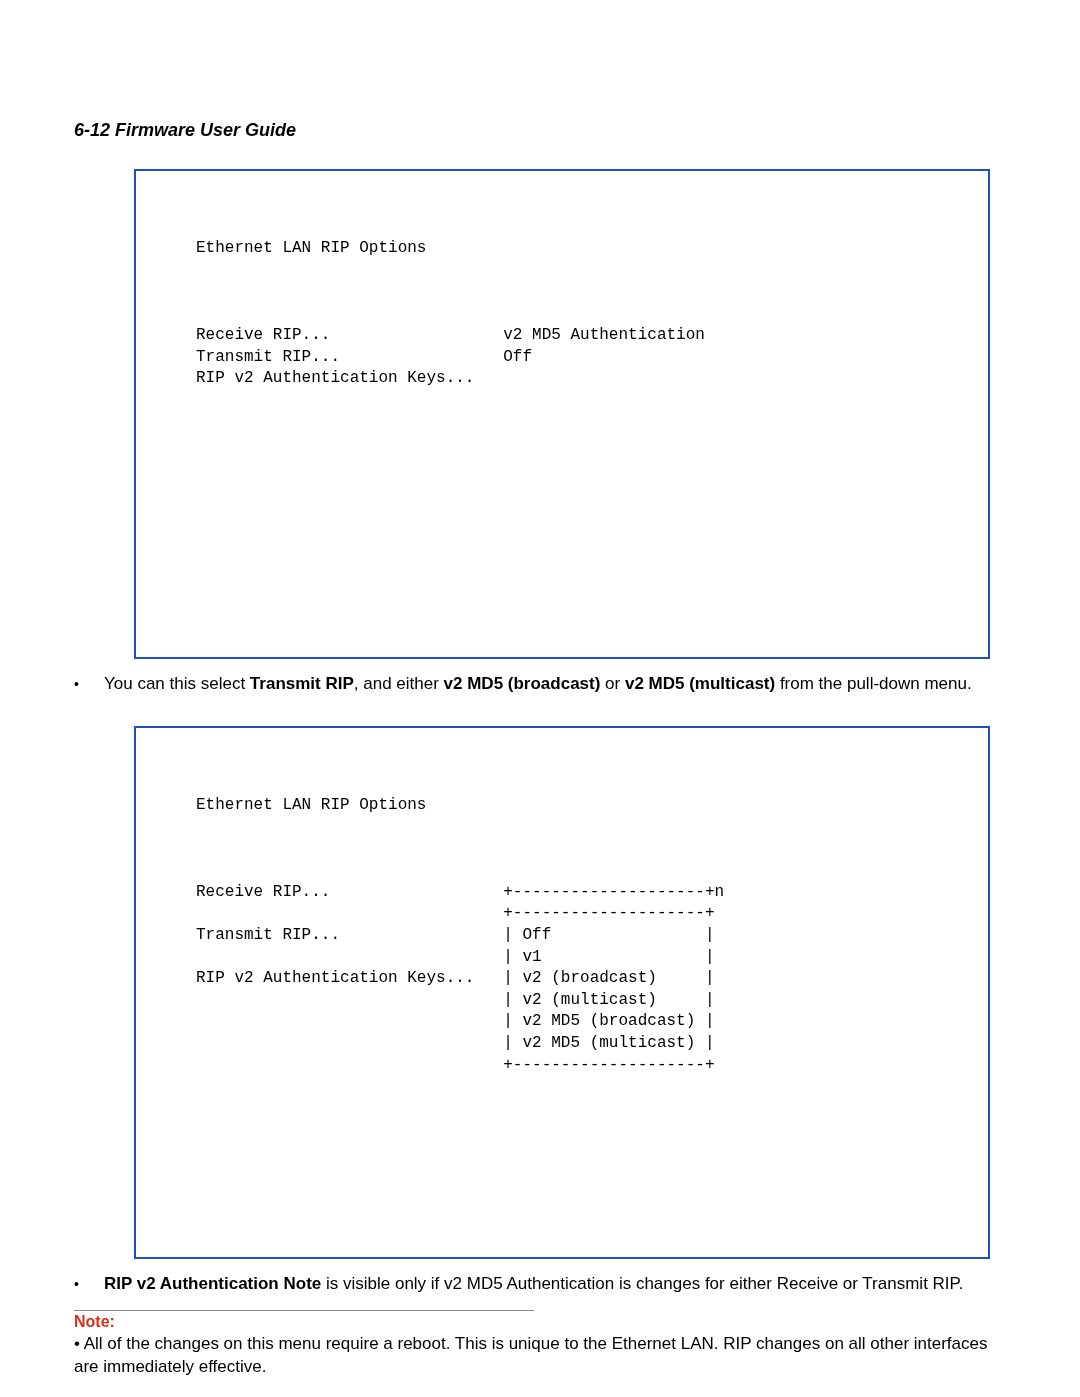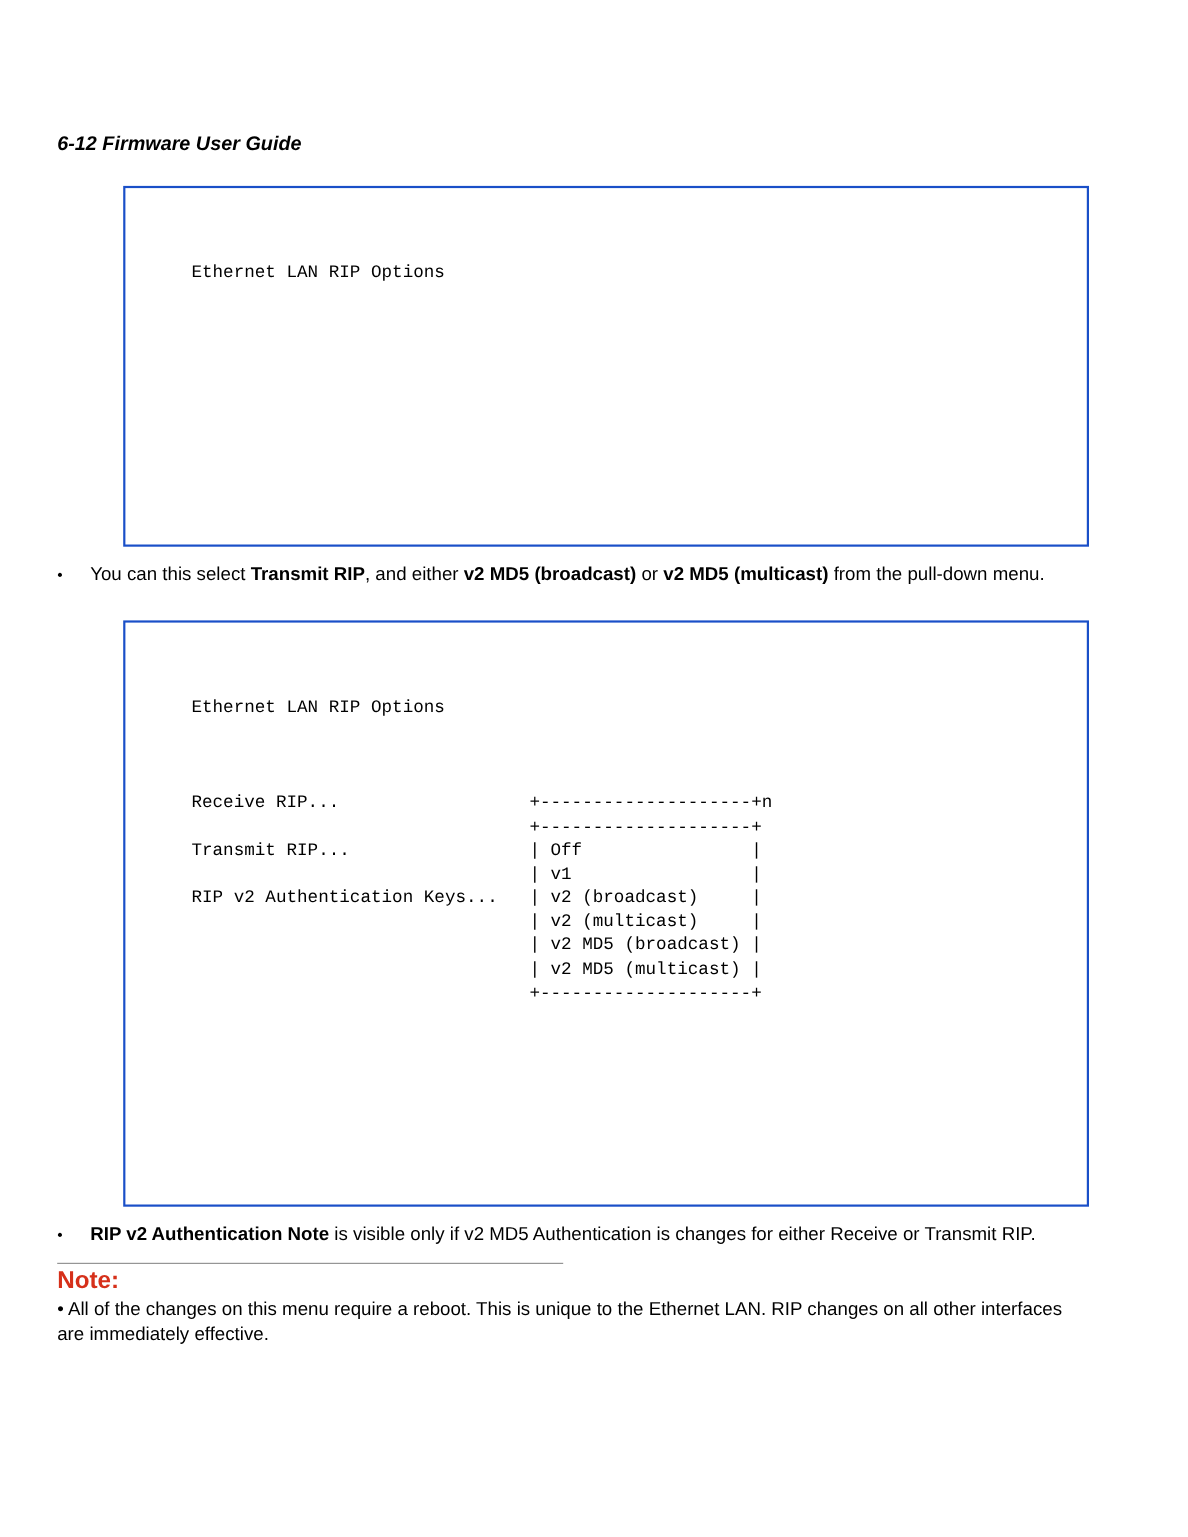--- a/index.html
+++ b/index.html
@@ -7,21 +7,21 @@
     padding: 0;
     background: #ffffff;
     font-family: Arial, Helvetica, sans-serif;
     color: #000000;
   }
   .page {
     width: 1080px;
     height: 1397px;
     position: relative;
     box-sizing: border-box;
-    padding: 120px 90px 0 52px;
+    padding: 120px 90px 0 74px;
   }
   .page-header {
     font-style: italic;
     font-weight: bold;
     font-size: 18px;
     margin-bottom: 28px;
   }
   .terminal-box {
     border: 2px solid #1a4fc8;
     margin-left: 60px;
@@ -61,38 +61,52 @@
   }
   .note-rule {
     border: none;
     border-top: 1px solid #8a8a8a;
     margin: 0 0 2px 0;
     width: 460px;
   }
   .note-label {
     color: #d6301a;
     font-weight: bold;
-    font-size: 22px;
+    font-size: 16px;
     margin: 2px 0 2px 0;
   }
   .note-body {
     font-size: 17px;
     line-height: 1.35;
   }
   .bold { font-weight: bold; }
 </style>
 </head>
 <body>
 
 <div class="page">
 
   <div class="page-header">6-12  Firmware User Guide</div>
 
   <div class="terminal-box">
     <div class="terminal-title">Ethernet LAN RIP Options</div>
+    <div>Receive RIP...                  v2 MD5 Authentication
+Transmit RIP...                 Off
+RIP v2 Authentication Keys...
+
+
+
+
+
+
+
+
+
+
+</div>
   </div>
 
   <div class="bullet-row" style="margin-top:4px; margin-bottom:30px;">
     <div class="bullet-dot">•</div>
     <div class="bullet-text">
       <span>You can this select </span><span class="bold">Transmit RIP</span><span>, and either </span><span class="bold">v2 MD5 (broadcast)</span><span> or </span><span class="bold">v2 MD5 (multicast)</span><span> from the pull-down menu.</span>
     </div>
   </div>
 
   <div class="terminal-box" style="min-height:320px;">

